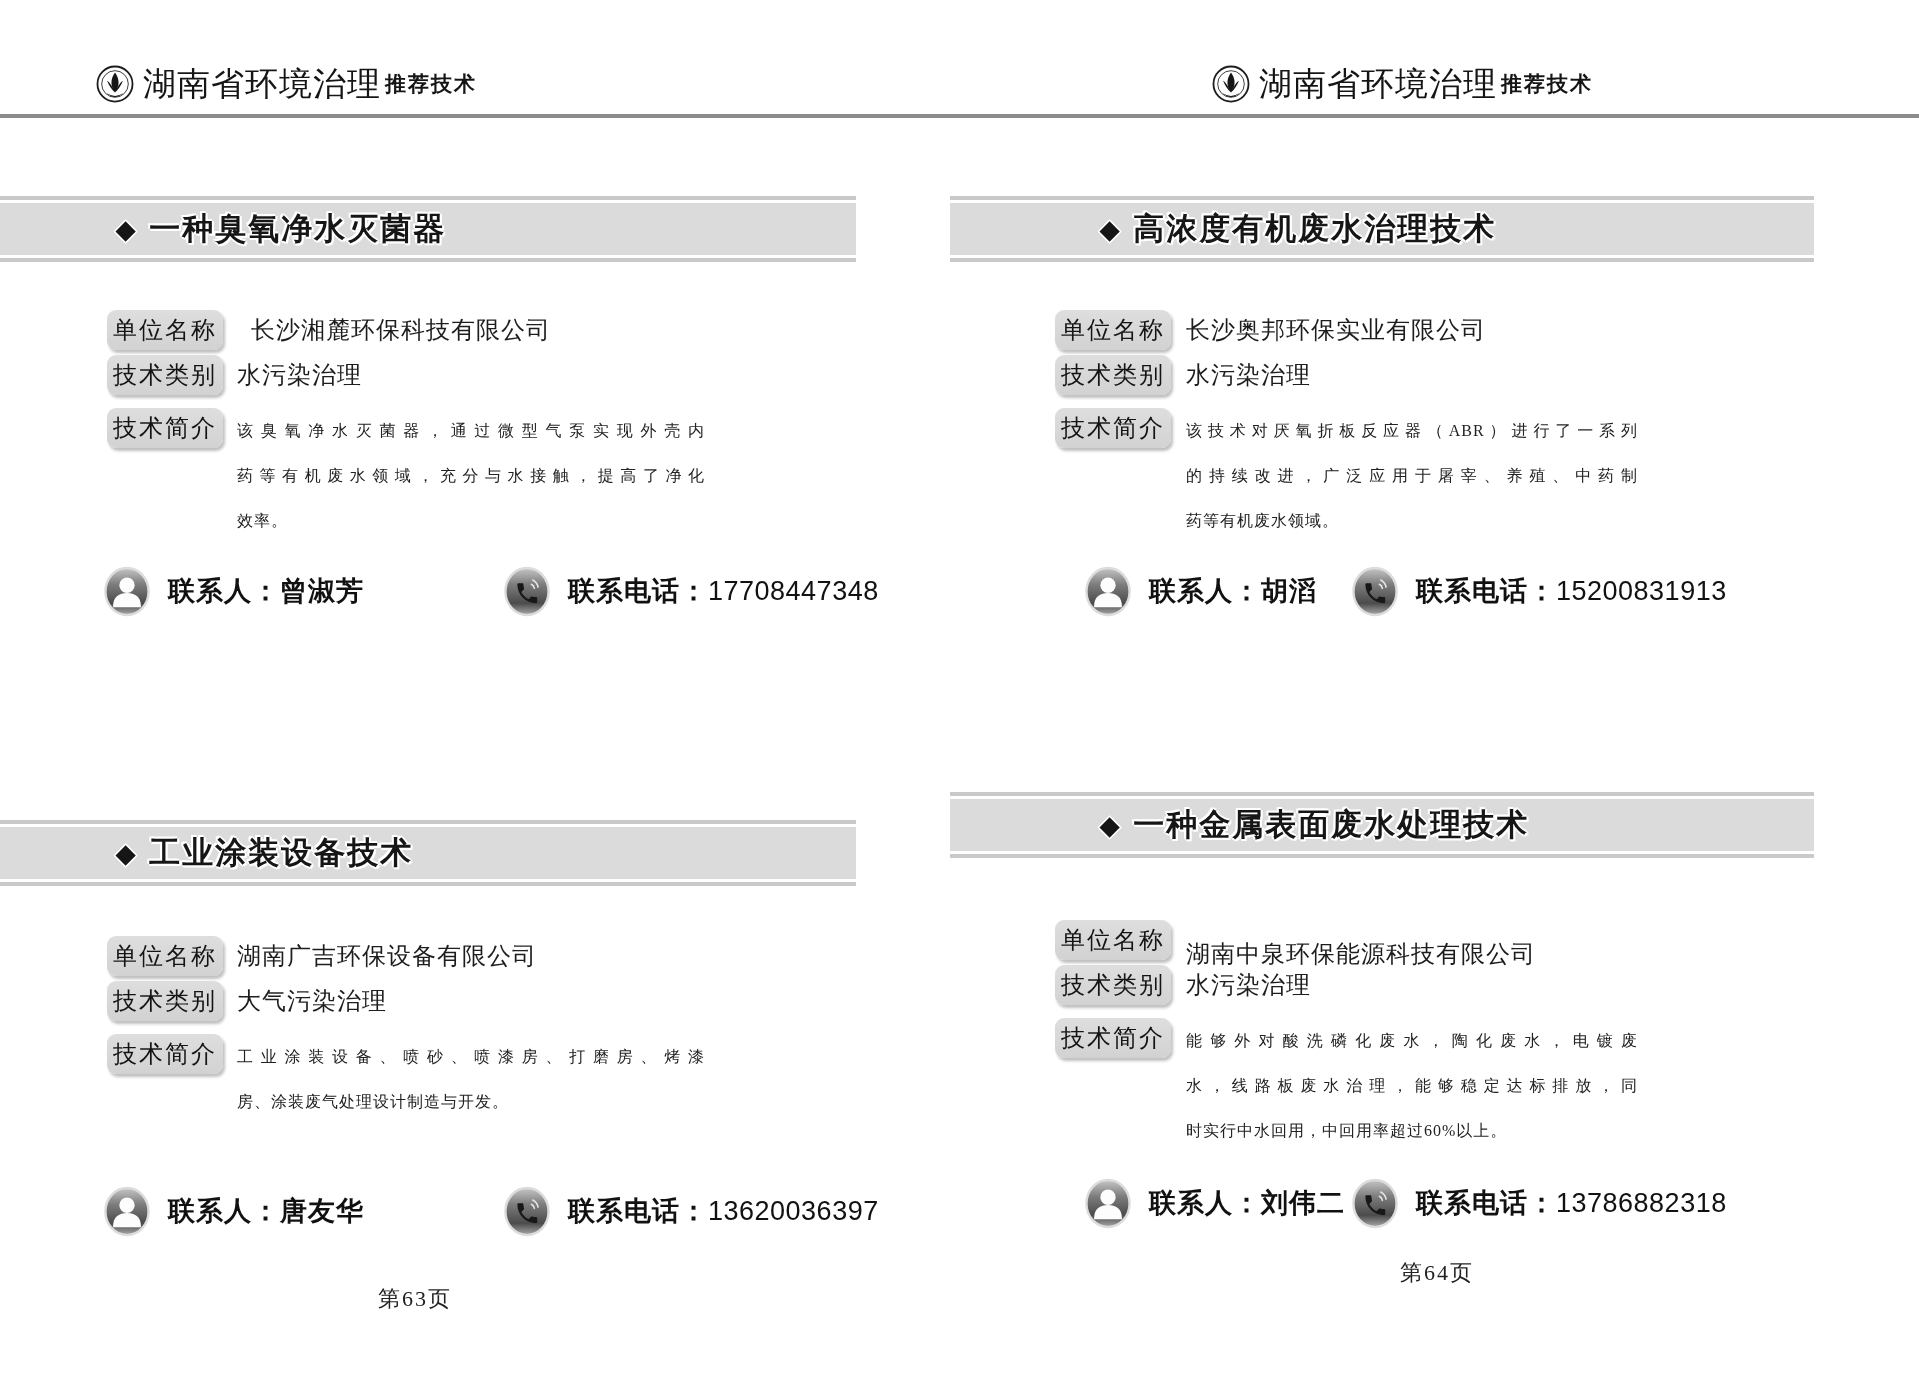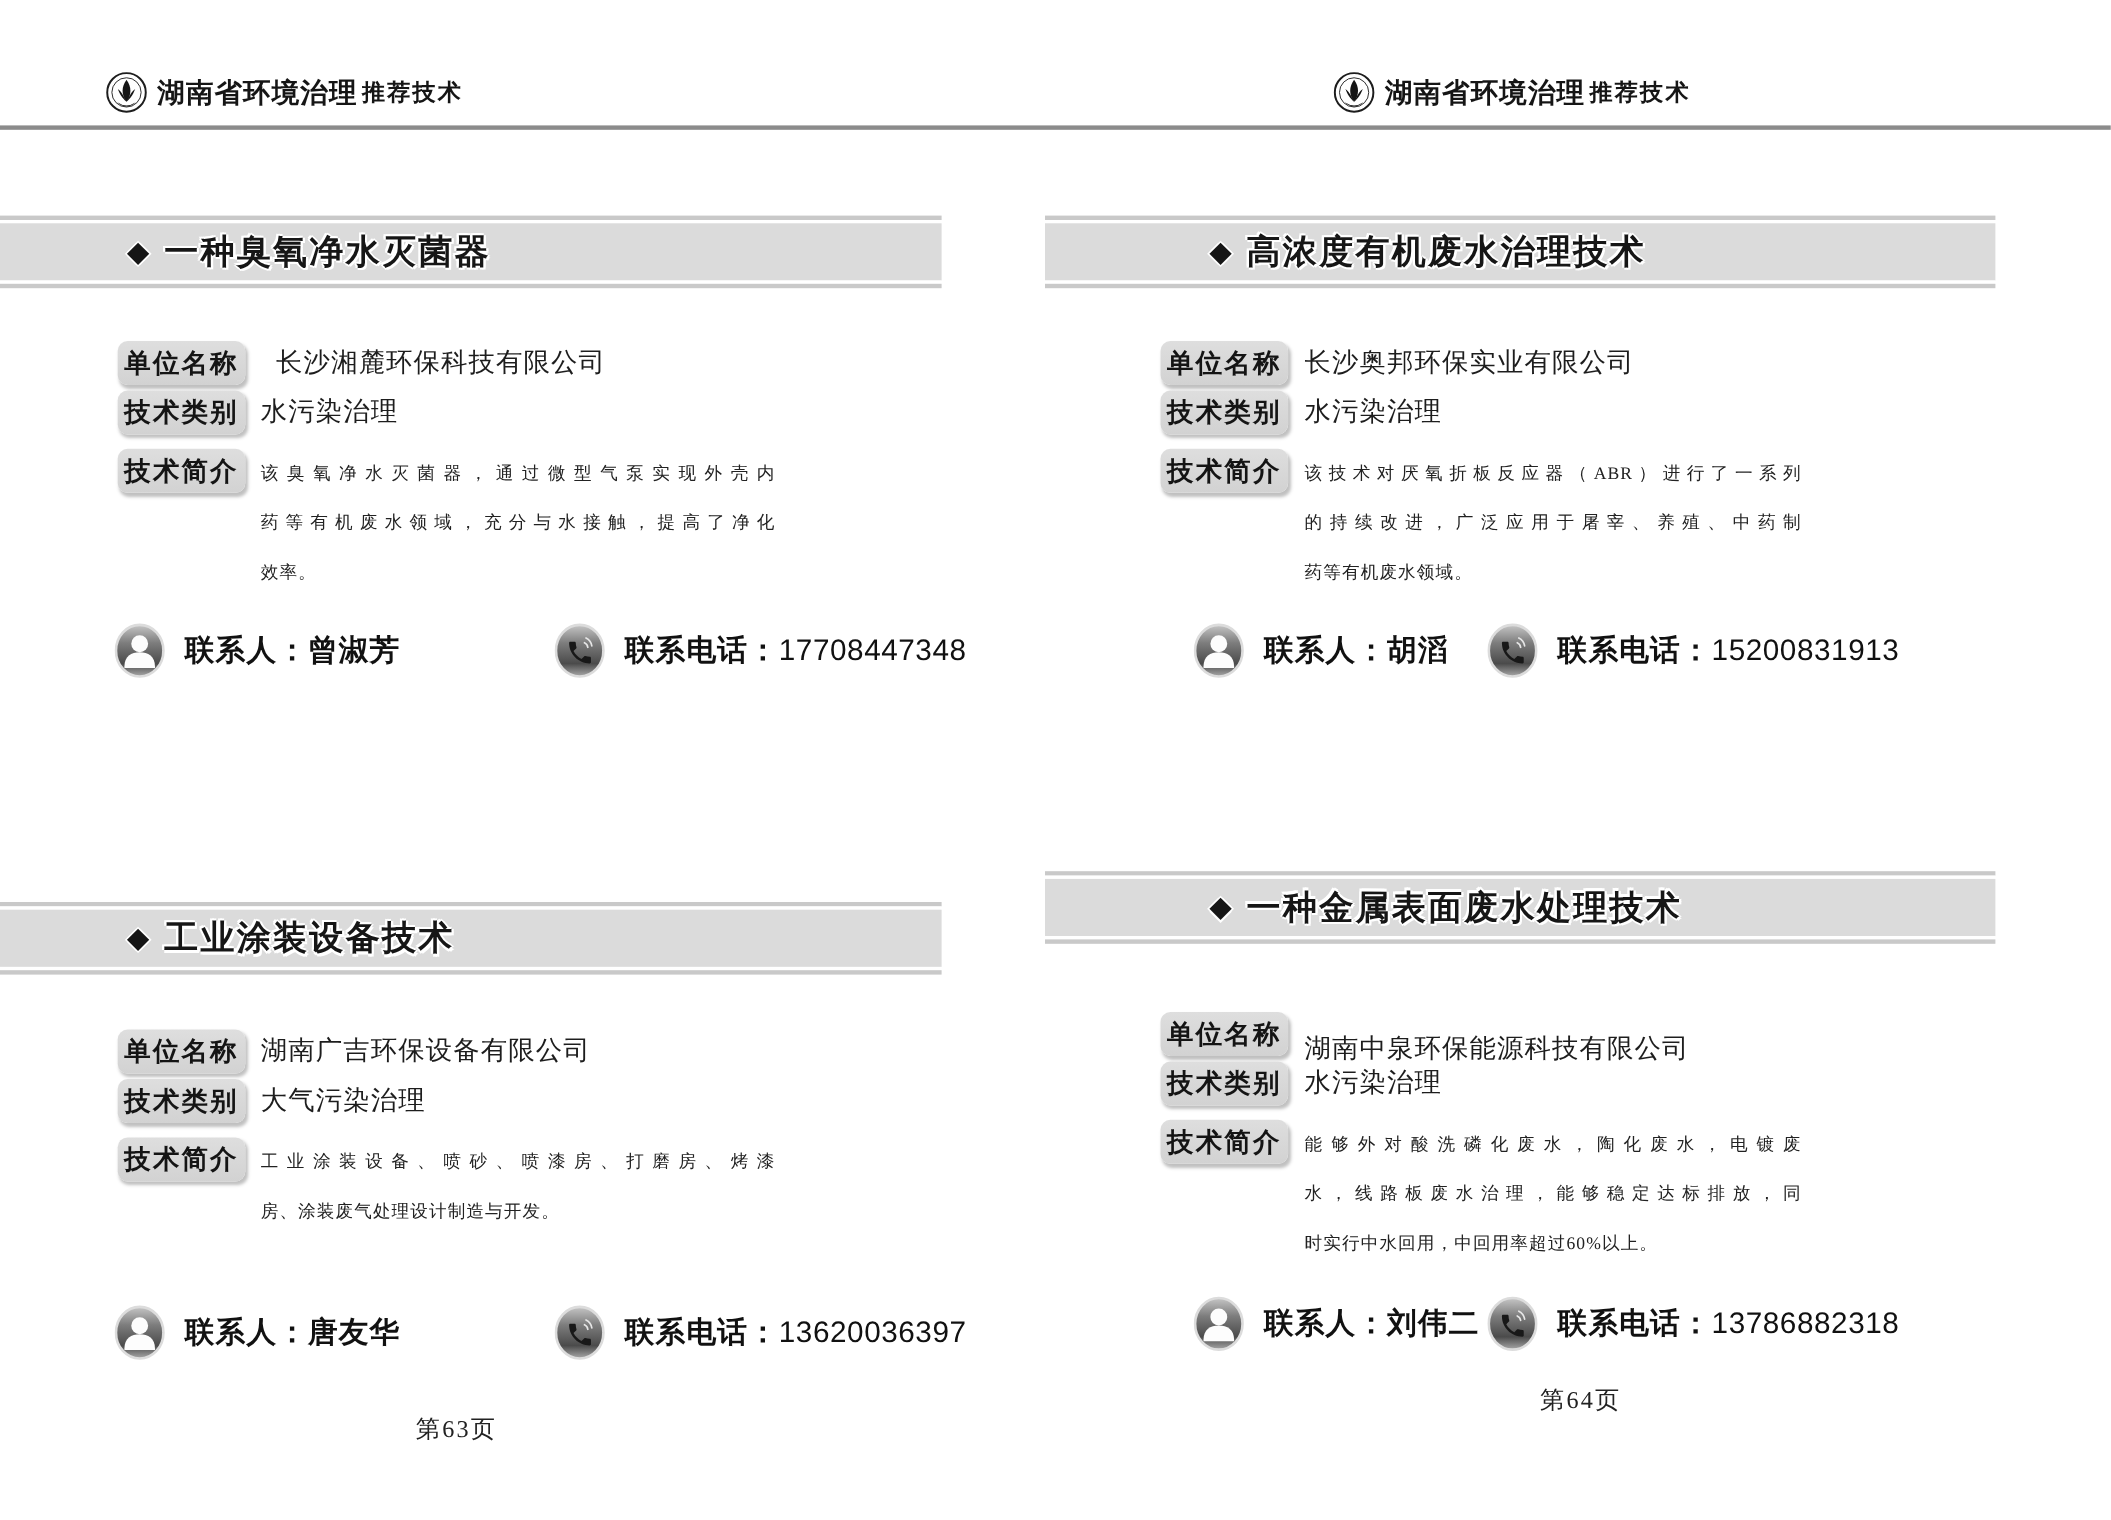--- a/index.html
+++ b/index.html
@@ -5,41 +5,41 @@
   * { margin:0; padding:0; box-sizing:border-box; }
   html,body { background:#fff; }
   .canvas {
     position:relative; width:1919px; height:1382px; background:#ffffff;
     font-family:"Liberation Serif", serif; overflow:hidden;
   }
   
   .pg-header { position:absolute; top:62px; height:44px; display:flex; align-items:center; }
   .logo { width:38px; height:38px; flex:0 0 auto; margin-right:9px; }
   .hdr-text { white-space:nowrap; color:#151515; }
-  .hdr-normal { font-family:"Liberation Serif", serif; font-weight:700; font-size:25px; letter-spacing:1px; }
+  .hdr-normal { font-family:"Liberation Serif", serif; font-weight:400; font-size:33px; letter-spacing:1px; }
   .hdr-bold   { font-family:"Liberation Sans", sans-serif; font-weight:900; font-size:21px; letter-spacing:2px; margin-left:4px; }
   .hdr-rule { position:absolute; left:0; top:114px; width:1919px; height:4px; background:#8b8b8b; }
   
   .entry { position:absolute; }
   .hline { height:4px; background:#c9c9c9; }
   .bargap { height:3px; background:#ffffff; }
   .bar {
     height:52px; background:#dbdbdb; display:flex; align-items:center;
     font-family:"Liberation Sans", sans-serif; font-weight:900; color:#161616;
   }
   .diamond { font-size:25px; line-height:1; margin-right:14px;
     text-shadow:2px 0 0 #fff,-2px 0 0 #fff,0 2px 0 #fff,0 -2px 0 #fff; }
   .bar-title { font-size:31px; letter-spacing:2px;
     text-shadow:2px 0 0 #fff,-2px 0 0 #fff,0 2px 0 #fff,0 -2px 0 #fff,2px 2px 0 #fff,-2px -2px 0 #fff; }
   .tag {
     position:absolute; width:116px; height:40px; border-radius:9px;
     background:linear-gradient(#dedede,#d2d2d2);
     box-shadow:2px 3px 3px rgba(0,0,0,0.25);
     display:flex; align-items:center; justify-content:center;
-    font-family:"Liberation Sans", sans-serif; font-weight:700; font-size:24px; letter-spacing:2px; color:#141414;
+    font-family:"Liberation Sans", sans-serif; font-weight:400; font-size:24px; letter-spacing:2px; color:#141414;
   }
   .val {
     position:absolute; height:40px; line-height:40px; white-space:nowrap;
     font-size:24px; color:#1d1d1d; letter-spacing:1px;
   }
   .desc { position:absolute; font-size:16px; color:#222; line-height:45px; }
   .dline { width:100%; }
   .just { text-align:justify; text-align-last:justify; text-justify:inter-character; letter-spacing:1px; }
   .last { text-align:left; letter-spacing:1px; }
   

